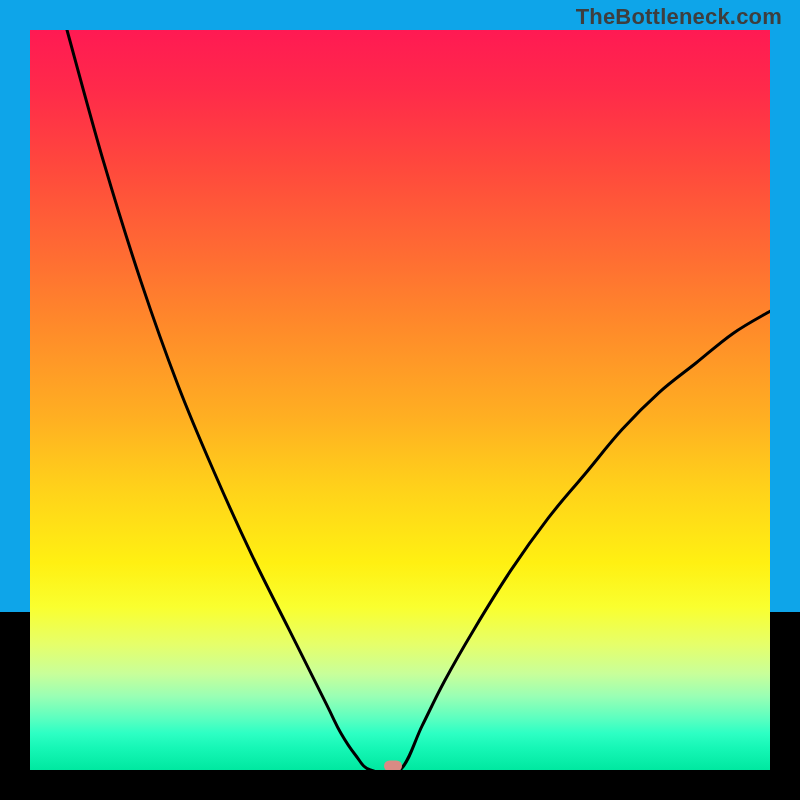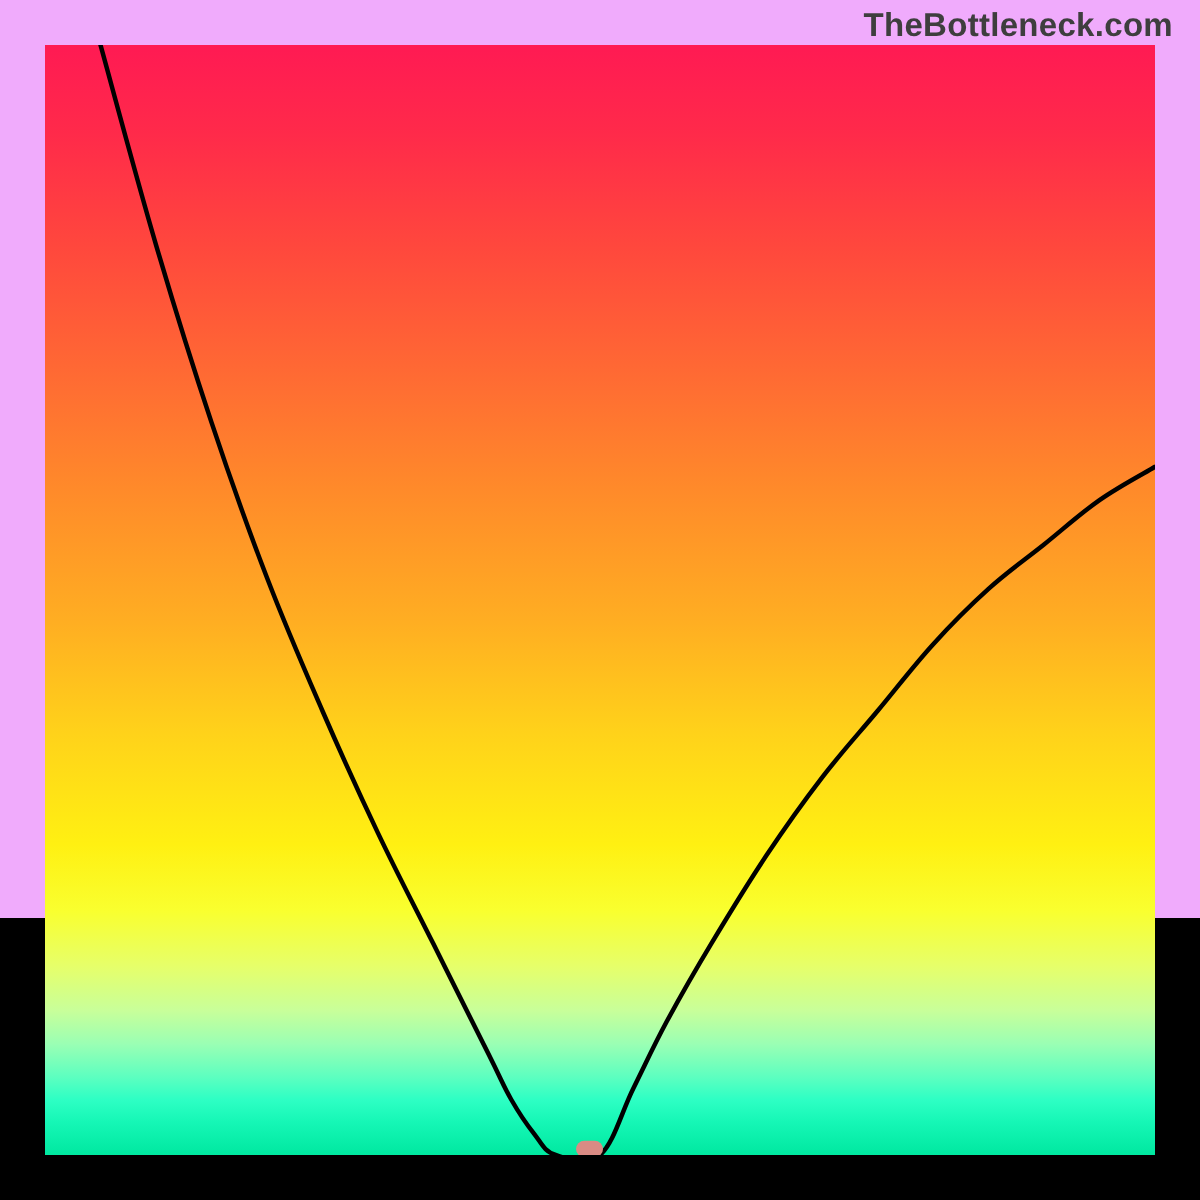--- a/index.html
+++ b/index.html
@@ -8,21 +8,21 @@
     width: 800px;
     height: 800px;
     background: #000;
     font-family: Arial, Helvetica, sans-serif;
     overflow: hidden;
   }
   .frame {
     position: relative;
     width: 800px;
     height: 612px;
-    background: #f0abfc;
+    background: #0ea5e9;
   }
   .watermark {
     position: absolute;
     top: 4px;
     right: 18px;
     color: #3e3e3e;
     font-size: 22px;
     font-weight: bold;
     letter-spacing: 0.2px;
     z-index: 5;

